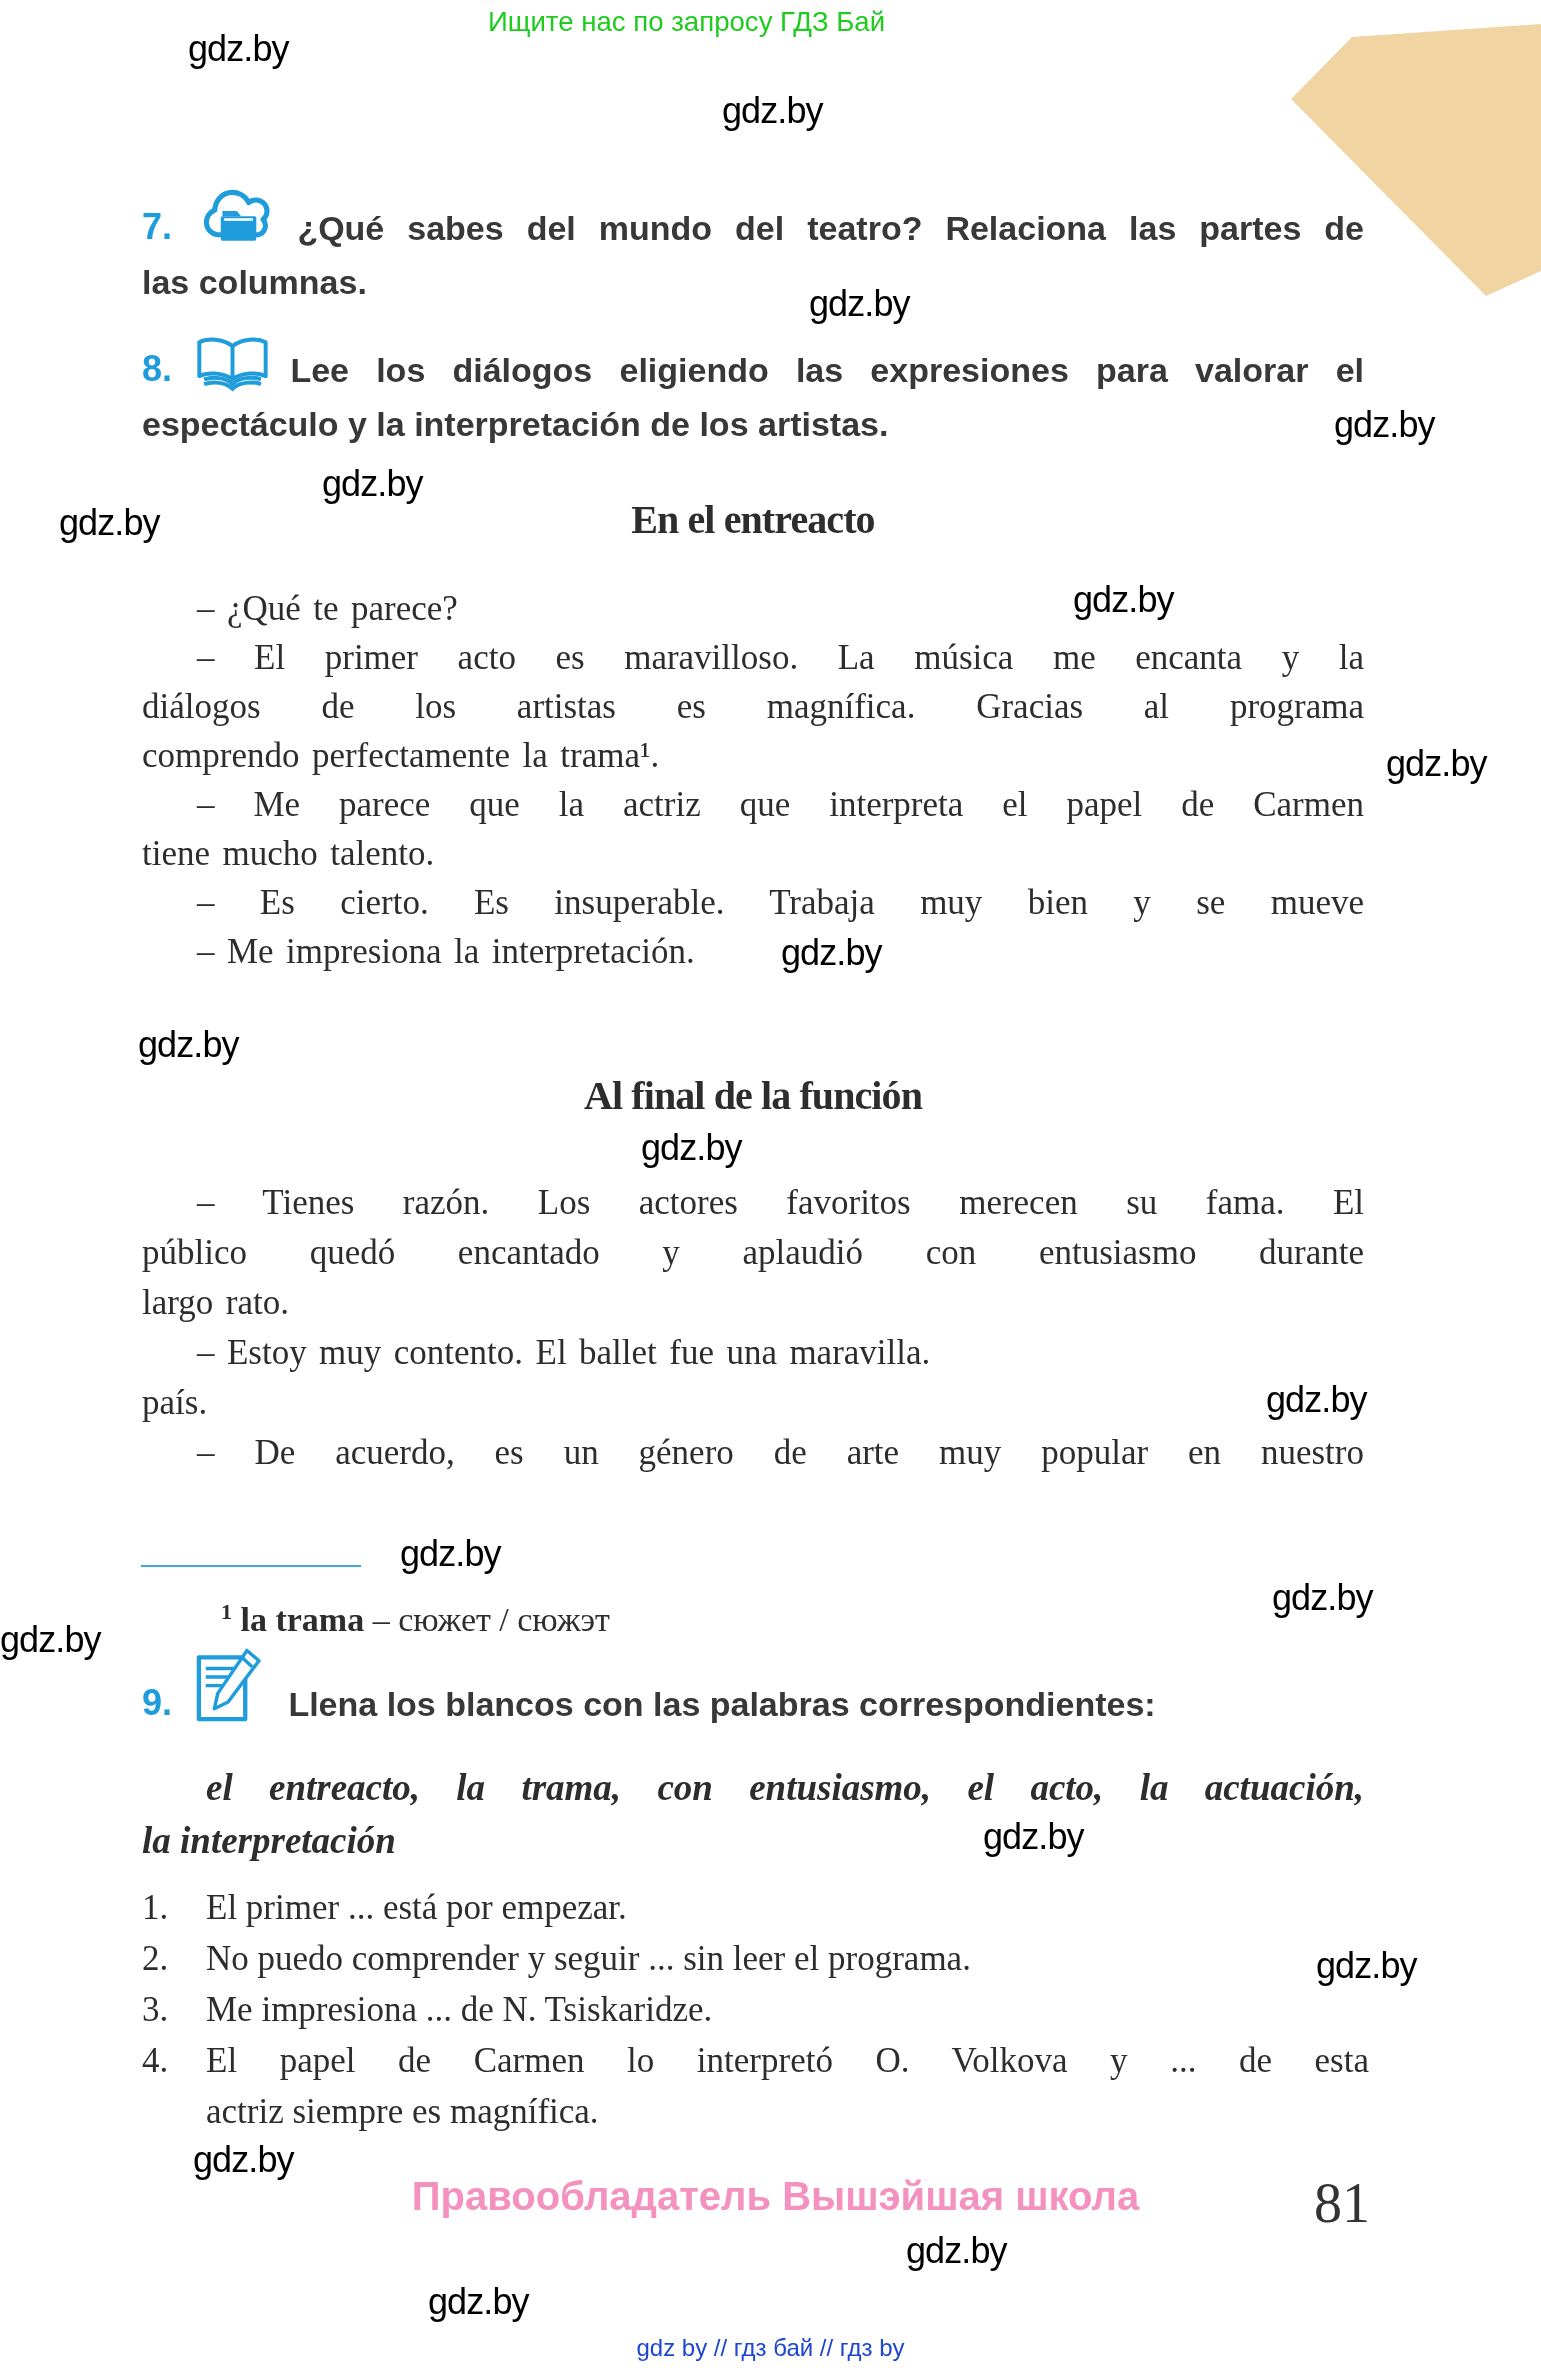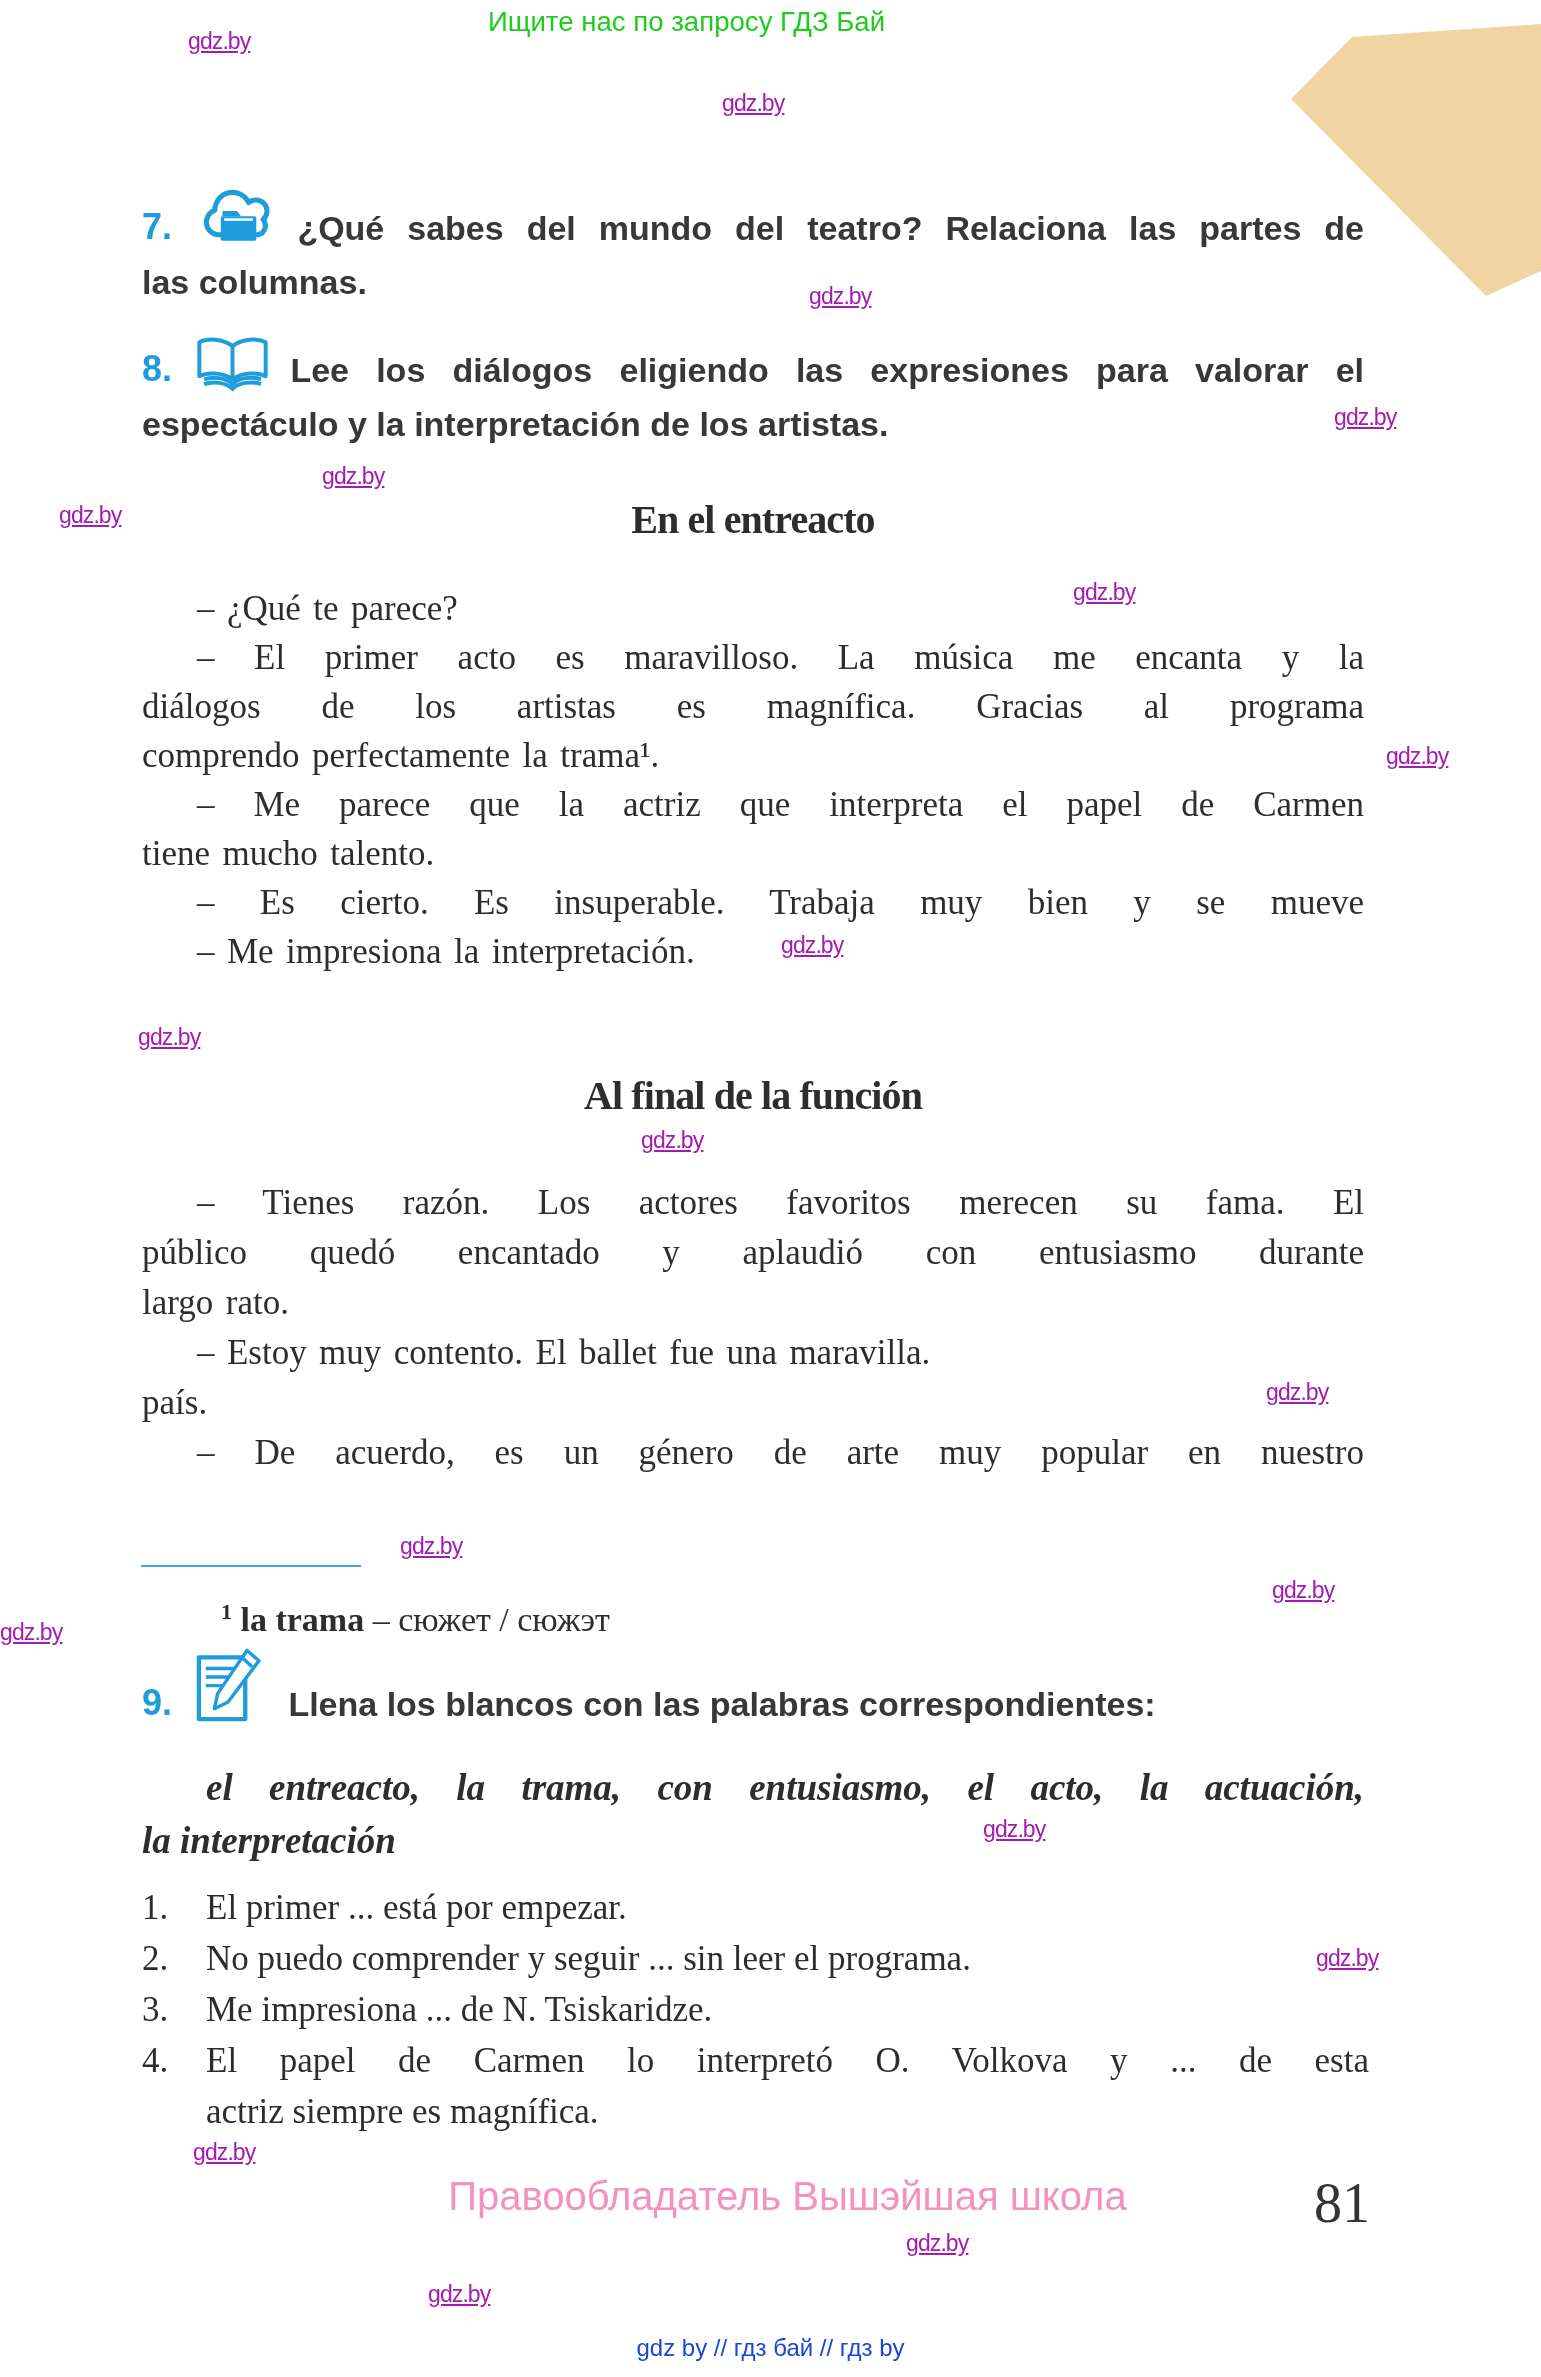--- a/index.html
+++ b/index.html
@@ -15,21 +15,21 @@
     background:#f0d5a3;
     clip-path:polygon(26px 99px, 87px 37px, 276px 24px, 276px 271px, 221px 296px);
   }
   
   .banner {
     position:absolute; top:5.5px; left:0; width:1373px; text-align:center;
     font-family:"Liberation Sans", sans-serif; font-size:27.6px; color:#1ecc1e;
   }
   .wm {
     position:absolute; font-family:"Liberation Sans", sans-serif;
-    font-size:23px; color:#a21caf; letter-spacing:-0.9px; white-space:nowrap;text-decoration:underline;
+    font-size:36px; color:#000000; letter-spacing:-0.9px; white-space:nowrap;
   }
   
   .ex { position:absolute; left:142px; width:1222px; }
   .ex-row { display:flex; align-items:flex-end; }
   .ex-num {
     font-family:"Liberation Sans", sans-serif; font-weight:bold;
     font-size:36px; color:#1e9cdb; width:51px; flex:0 0 auto; padding-bottom:1.8px;
   }
   .ex-icon { flex:0 0 auto; margin-right:18.4px; line-height:0; }
   .task {
@@ -59,22 +59,22 @@
   .wordbank {
     position:absolute; left:142px; top:1761px; width:1222px;
     font-size:37px; font-weight:bold; font-style:italic; line-height:53px;
   }
   .wordbank .ln.ind { text-indent:64px; }
   .fill-list { position:absolute; left:142px; top:1882px; width:1227px; font-size:35px; line-height:51px; }
   .li { position:relative; padding-left:64px; }
   .li .n { position:absolute; left:0; top:0; }
   
   .copyright {
-    position:absolute; top:2174px; left:390px; width:795px; text-align:center;
-    font-family:"Liberation Sans", sans-serif; font-size:40px; color:#f491bf;
+    position:absolute; top:2174px; left:378px; width:795px; text-align:center;
+    font-family:"Liberation Sans", sans-serif; font-size:40px; color:#f491bf;font-weight:bold;
   }
   .pagenum { position:absolute; top:2171px; left:1314px; font-size:56px; color:#333; }
   .footer-links {
     position:absolute; top:2334px; left:0; width:1541px; text-align:center;
     font-family:"Liberation Sans", sans-serif; font-size:24px; color:#1c45d3;
   }
   svg .st { stroke:#1e9cdb; fill:#fff; stroke-linejoin:round; stroke-linecap:round; }
 </style>
 </head>
 <body>

